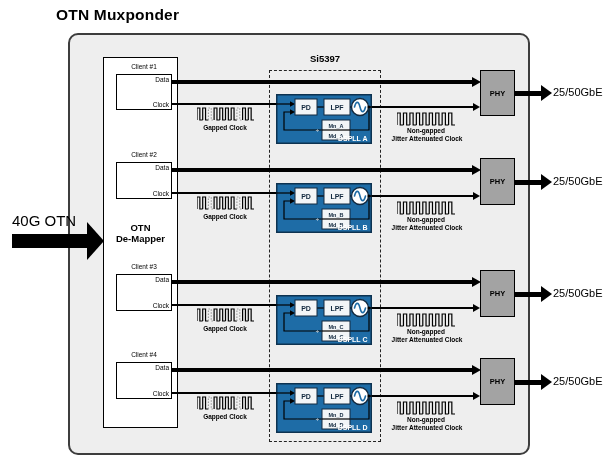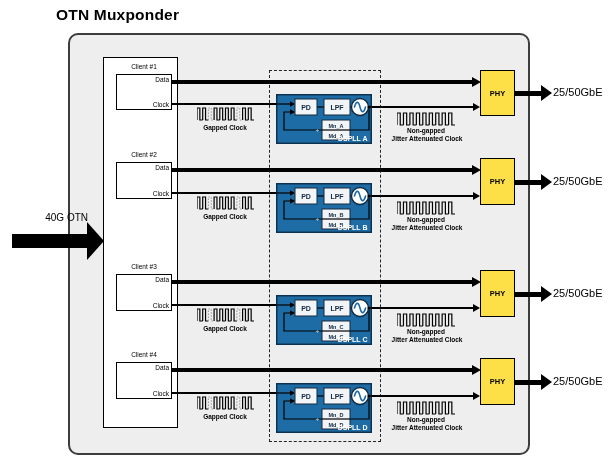--- a/index.html
+++ b/index.html
@@ -13,33 +13,33 @@
   #container{left:68px;top:33px;width:462px;height:422px;background:#eeeeee;
     border:2px solid #3d3d3d;border-radius:10px;box-sizing:border-box;}
   #demap-box{left:103px;top:57px;width:75px;height:371px;background:#ffffff;
     border:1.5px solid #000;box-sizing:border-box;}
   #demap-label{left:103px;top:222px;width:75px;text-align:center;
     font-size:9.5px;font-weight:bold;line-height:11px;}
   #chip-box{left:269px;top:70px;width:112px;height:372px;
     border:1.2px dashed #222;box-sizing:border-box;}
   #chip-label{left:269px;top:53px;width:112px;text-align:center;
     font-size:9.5px;font-weight:bold;}
-  #in-label{left:12px;top:212px;width:76px;text-align:right;font-size:10px;}
+  #in-label{left:12px;top:212px;width:76px;text-align:left;font-size:15px;}
   #in-shaft{left:12px;top:234px;width:76px;height:14px;background:#000;z-index:6;}
   #in-head{left:87px;top:222px;width:0;height:0;border-left:17px solid #000;
     border-top:19px solid transparent;border-bottom:19px solid transparent;z-index:6;}
   
   .client-label{font-size:6.5px;text-align:center;}
   .client-box{background:#fff;border:1.5px solid #000;box-sizing:border-box;}
   .port{position:absolute;right:2px;font-size:6.5px;}
   .port-data{top:1px;} .port-clock{bottom:1px;}
   .hline{background:#000;}
   .tri{width:0;height:0;border-style:solid;border-color:transparent;border-left-color:#000;}
   .wf-label{font-size:6.5px;font-weight:bold;text-align:center;line-height:8px;}
-  .phy-box{background:#fde047;border:1.5px solid #000;box-sizing:border-box;
+  .phy-box{background:#a3a3a3;border:1.5px solid #000;box-sizing:border-box;
     display:flex;align-items:center;justify-content:center;
     font-size:7.5px;font-weight:bold;z-index:5;}
   .out-label{font-size:11px;white-space:nowrap;}
   .row-el{z-index:4;}
   svg{display:block;}
   svg text{font-family:"Liberation Sans", sans-serif;}
   .dspll-bg{fill:#1e6ca6;stroke:#0d3250;stroke-width:1.5;}
   .ibox{fill:#f2f5f7;stroke:#12293f;stroke-width:1;}
   .wire{stroke:#000;stroke-width:1.2;fill:none;}
   .arrow{fill:#000;}
@@ -57,22 +57,27 @@
 
 <div id="stage">
   <div class="abs" id="title">OTN Muxponder</div>
   <div class="abs" id="container"></div>
 
   <div class="abs" id="in-label">40G OTN</div>
   <div class="abs" id="in-shaft"></div>
   <div class="abs" id="in-head"></div>
 
   <div class="abs" id="demap-box"></div>
+  <div class="abs" id="demap-label">
+    <div>OTN</div>
+    <div>De-Mapper</div>
+  </div>
 
   <div class="abs" id="chip-box"></div>
+  <div class="abs" id="chip-label">Si5397</div>
 
   <div>
     <div class="abs row-el client-label" style="left: 116px; top: 63px; width: 56px; height: 9px;">Client #1</div>
     <div class="abs row-el client-box" style="left: 116px; top: 74px; width: 56px; height: 36px;">
       <span class="port port-data">Data</span>
       <span class="port port-clock">Clock</span>
     </div>
 
     <div class="abs row-el hline dline" style="left: 172px; top: 80px; width: 300px; height: 4px;"></div>
     <div class="abs row-el tri dhead" style="left: 472px; top: 77px; border-width: 5px 0px 5px 9px;"></div>

